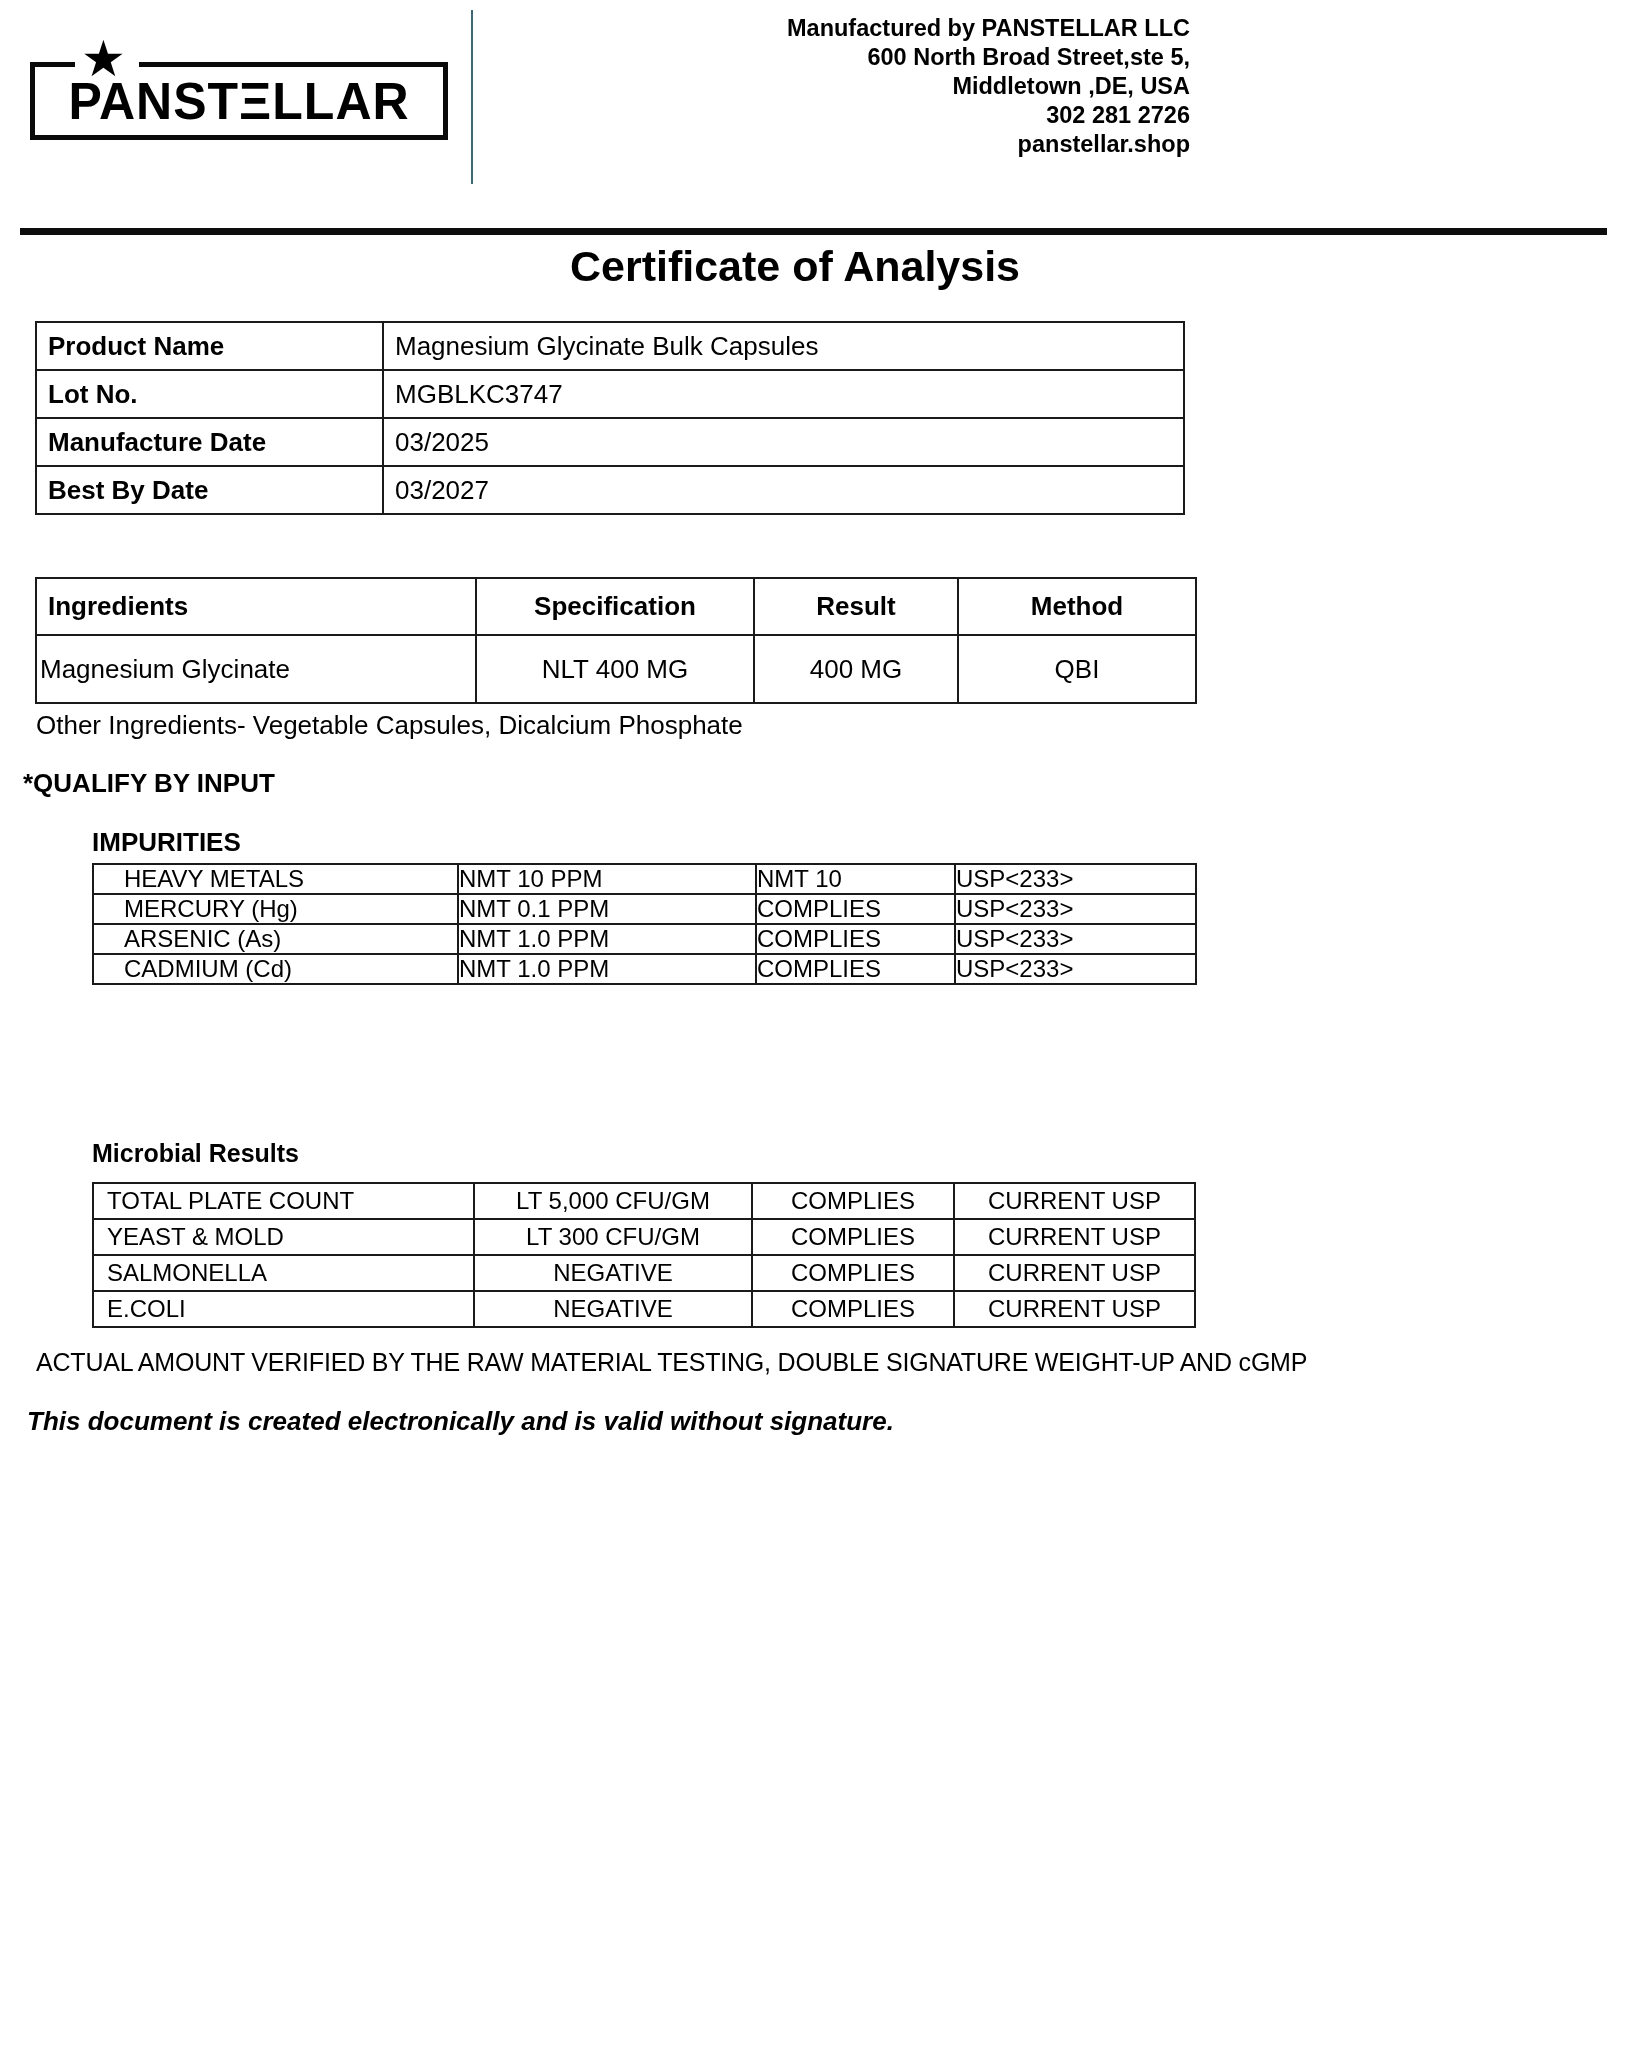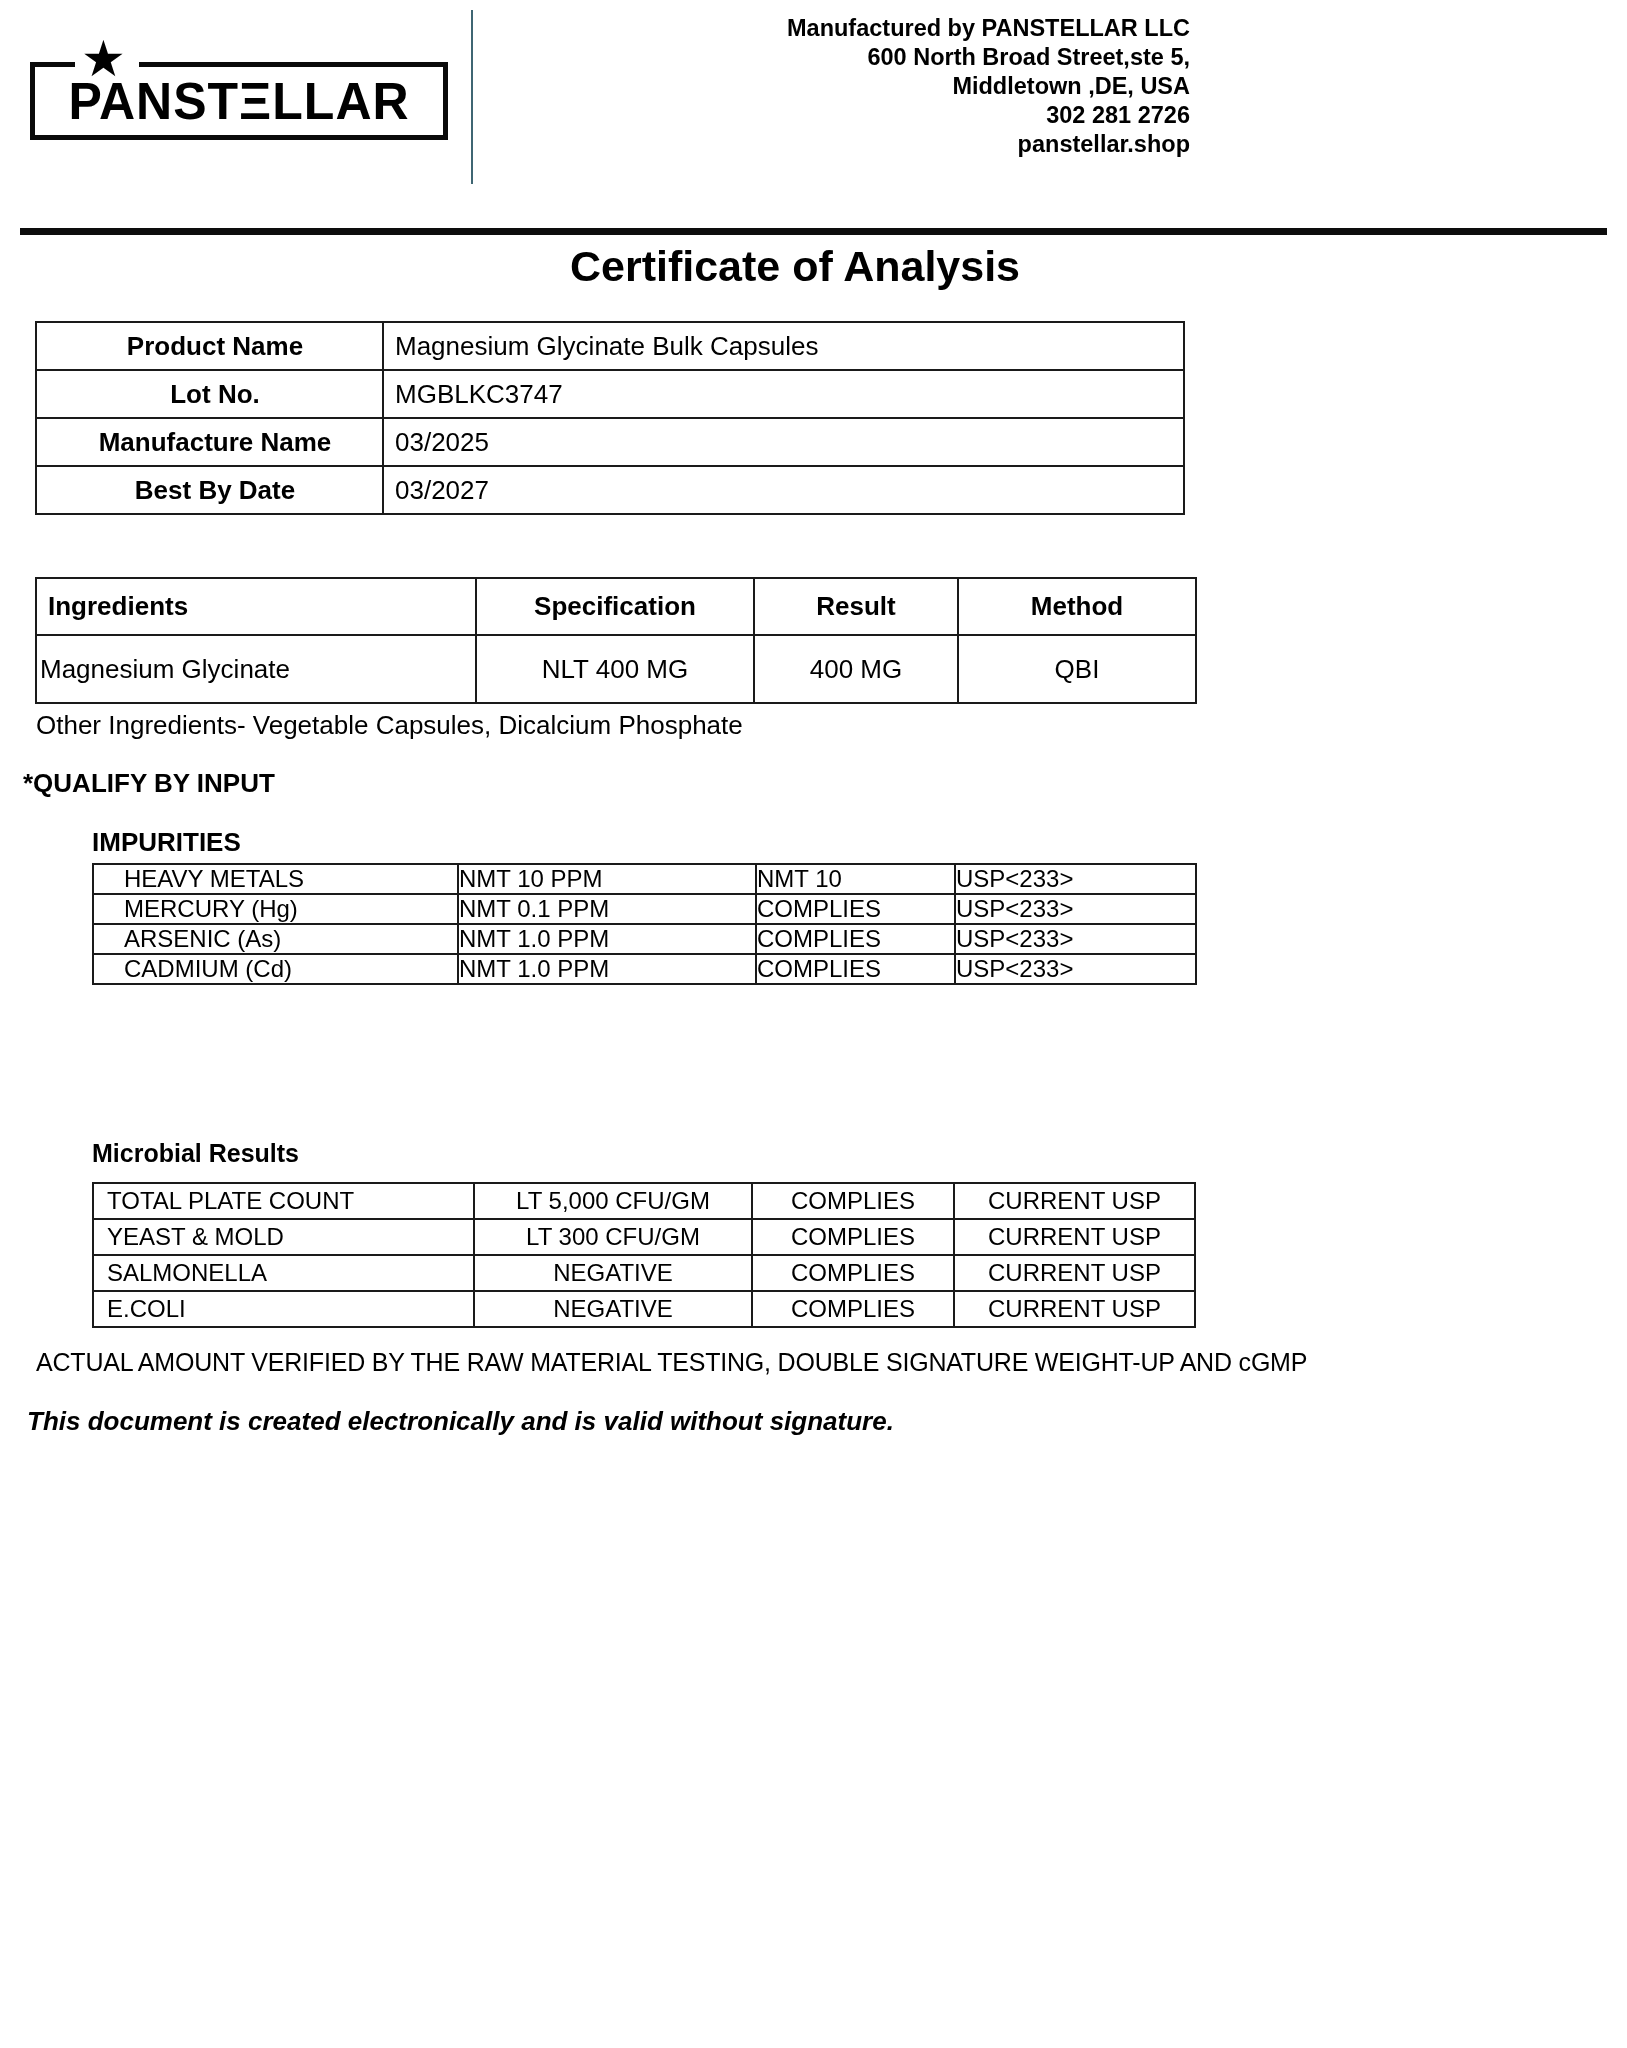--- a/index.html
+++ b/index.html
@@ -53,21 +53,21 @@
     text-align:center; font-size:43px; font-weight:bold;
   }
 
   
   table { border-collapse:collapse; table-layout:fixed; position:absolute; }
   td, th { border:2px solid #1a1a1a; vertical-align:middle; overflow:hidden; white-space:nowrap; }
 
   
   .product-table { left:35px; top:321px; width:1150px; font-size:26px; }
   .product-table td { height:46px; padding:0 0 0 11px; text-align:left; }
-  .product-table td.cell-label { font-weight:bold;text-align:center; }
+  .product-table td.cell-label { font-weight:bold; }
 
   
   .ing-table { left:35px; top:577px; width:1162px; font-size:26px; }
   .ing-table th { height:55px; font-weight:bold; text-align:center; padding:0; }
   .ing-table th.col-ingredients { text-align:left; padding-left:11px; }
   .ing-table td { height:66px; text-align:center; padding:0; }
   .ing-table td.cell-first { text-align:left; padding-left:3px; }
 
   .other-ing { position:absolute; left:36px; top:710px; font-size:26px; }
   .qualify-note { position:absolute; left:23px; top:768px; font-size:26px; font-weight:bold; }
@@ -127,21 +127,21 @@
     <tbody>
         <tr>
       <td class="cell-label">Product Name</td>
       <td>Magnesium Glycinate Bulk Capsules</td>
     </tr>
     <tr>
       <td class="cell-label">Lot No.</td>
       <td>MGBLKC3747</td>
     </tr>
     <tr>
-      <td class="cell-label">Manufacture Name</td>
+      <td class="cell-label">Manufacture Date</td>
       <td>03/2025</td>
     </tr>
     <tr>
       <td class="cell-label">Best By Date</td>
       <td>03/2027</td>
     </tr>
   </tbody>
     </table>
 
   <table class="ing-table">

